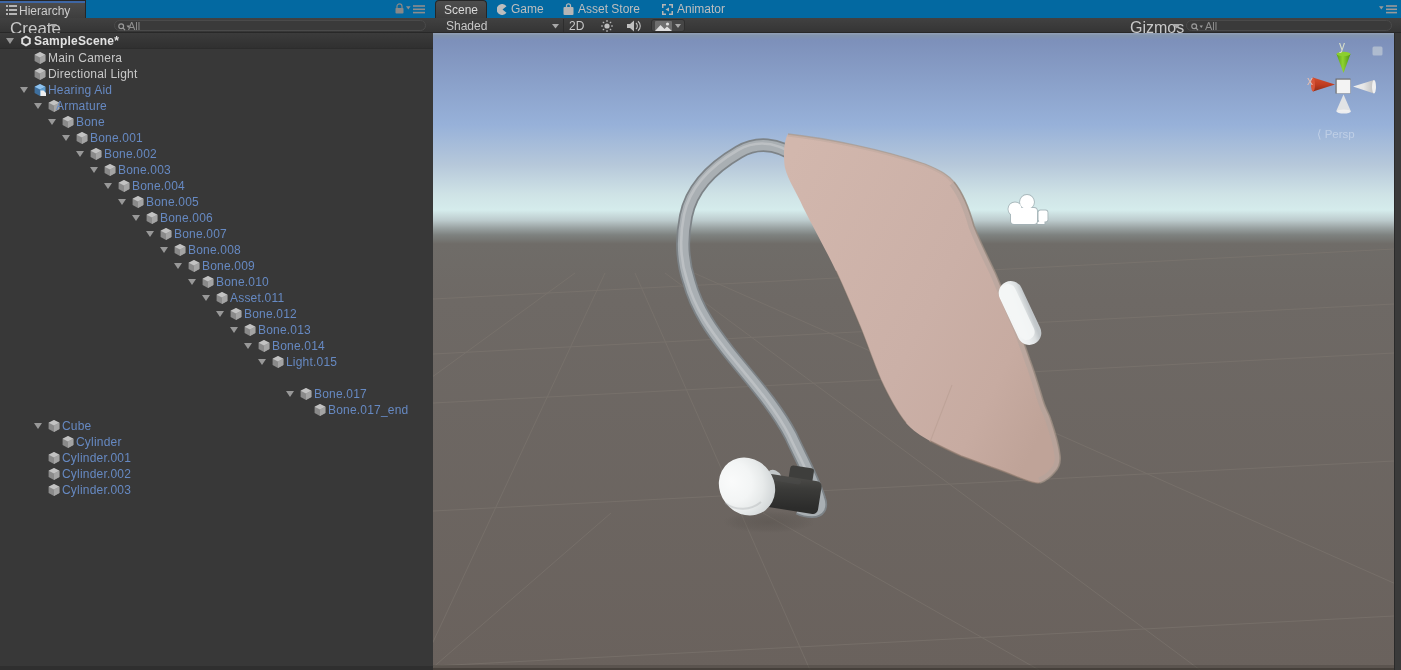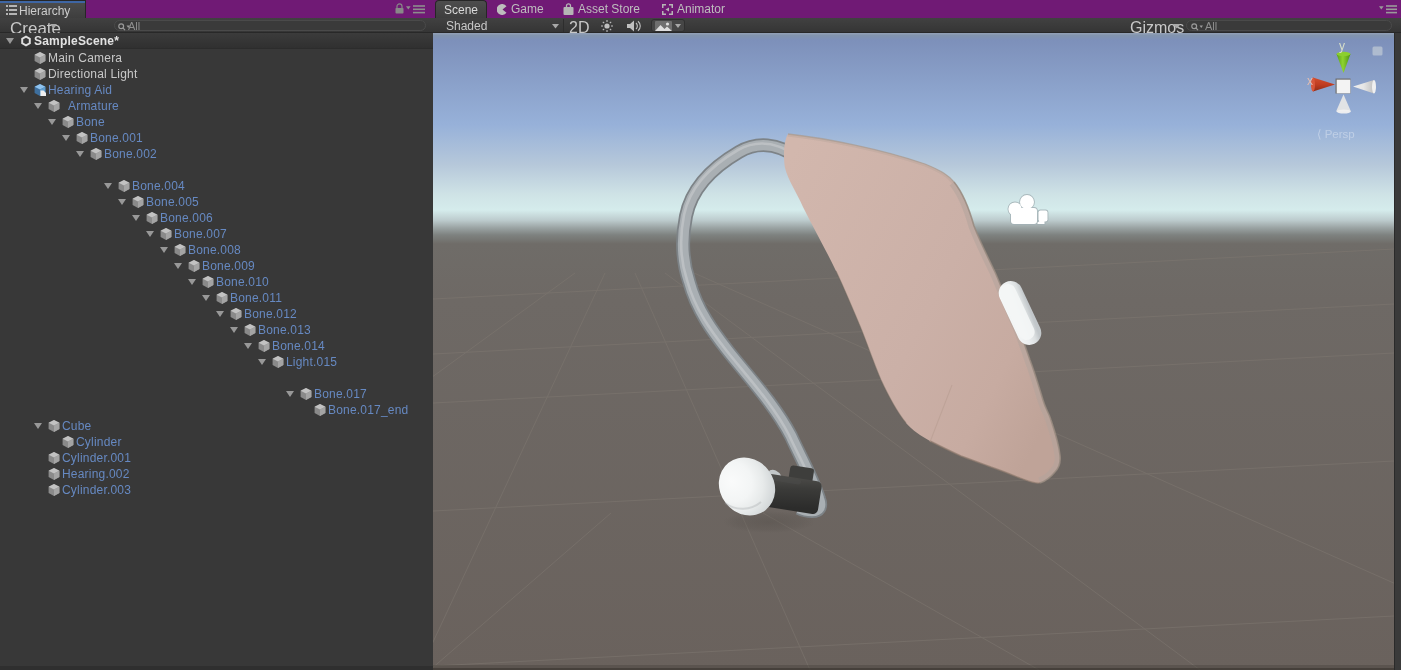--- a/index.html
+++ b/index.html
@@ -1,17 +1,17 @@
 <!DOCTYPE html>
 <html><head><meta charset="utf-8"><style>
 *{margin:0;padding:0;box-sizing:border-box}
 body{width:1401px;height:670px;overflow:hidden;font-family:"Liberation Sans",sans-serif;background:#383838;position:relative}
 #hier{position:absolute;left:0;top:0;width:433px;height:670px;background:#383838}
 #scene{position:absolute;left:433px;top:0;width:968px;height:670px;background:#2a2a2a}
-.tabbar{position:absolute;left:0;top:0;width:100%;height:31px;background:#701a75;border-bottom:1px solid #242424}
+.tabbar{position:absolute;left:0;top:0;width:100%;height:31px;background:#0369a1;border-bottom:1px solid #242424}
 .tab{position:absolute;top:0;height:18px;background:linear-gradient(#4d4d4d,#3e3e3e);border-radius:4px 4px 0 0;border:1px solid #262626;border-bottom:none;color:#dadada;font-size:12px;line-height:17px;text-align:center}
 .tabtxt{position:absolute;top:2px;font-size:12px;color:#bebebe;line-height:14px}
 .toolbar{position:absolute;left:0;top:18px;width:100%;height:15px;background:linear-gradient(#414141,#353535);border-bottom:1px solid #282828}
 .search{position:absolute;top:2px;height:11px;background:#3a3a3a;border:1px solid #4a4a4a;border-radius:6px}
 #scenehdr{position:absolute;left:0;top:33px;width:517px;height:16px;background:linear-gradient(#3b3b3b,#303030);border-bottom:1px solid #2c2c2c}
 .row{position:absolute;left:0;width:408px;height:16px}
 .tri{position:absolute;top:5px}
 .ci{position:absolute;top:2px}
 .lb{position:absolute;top:2px;font-size:12px;line-height:13px;white-space:pre;letter-spacing:0.2px}
 .gray{color:#c9c9c9}
@@ -127,21 +127,21 @@
       </svg>
       <span class="lb blue" style="left:48px">Hearing Aid</span>
     </div>
 <div class="row" style="top:98px">
       <svg class="tri" style="left:34px" width="8" height="7" viewBox="0 0 8 7">
         <use href="#tri"></use>
       </svg>
       <svg class="ci" style="left:48px" width="12" height="12" viewBox="0 0 12 12">
         <use href="#cube"></use>
       </svg>
-      <span class="lb blue" style="left:68px">Armature</span>
+      <span class="lb blue" style="left:56px">Armature</span>
     </div>
 <div class="row" style="top:114px">
       <svg class="tri" style="left:48px" width="8" height="7" viewBox="0 0 8 7">
         <use href="#tri"></use>
       </svg>
       <svg class="ci" style="left:62px" width="12" height="12" viewBox="0 0 12 12">
         <use href="#cube"></use>
       </svg>
       <span class="lb blue" style="left:76px">Bone</span>
     </div>
@@ -156,20 +156,29 @@
     </div>
 <div class="row" style="top:146px">
       <svg class="tri" style="left:76px" width="8" height="7" viewBox="0 0 8 7">
         <use href="#tri"></use>
       </svg>
       <svg class="ci" style="left:90px" width="12" height="12" viewBox="0 0 12 12">
         <use href="#cube"></use>
       </svg>
       <span class="lb blue" style="left:104px">Bone.002</span>
     </div>
+<div class="row" style="top:162px">
+      <svg class="tri" style="left:90px" width="8" height="7" viewBox="0 0 8 7">
+        <use href="#tri"></use>
+      </svg>
+      <svg class="ci" style="left:104px" width="12" height="12" viewBox="0 0 12 12">
+        <use href="#cube"></use>
+      </svg>
+      <span class="lb blue" style="left:118px">Bone.003</span>
+    </div>
 <div class="row" style="top:178px">
       <svg class="tri" style="left:104px" width="8" height="7" viewBox="0 0 8 7">
         <use href="#tri"></use>
       </svg>
       <svg class="ci" style="left:118px" width="12" height="12" viewBox="0 0 12 12">
         <use href="#cube"></use>
       </svg>
       <span class="lb blue" style="left:132px">Bone.004</span>
     </div>
 <div class="row" style="top:194px">
@@ -226,21 +235,21 @@
       </svg>
       <span class="lb blue" style="left:216px">Bone.010</span>
     </div>
 <div class="row" style="top:290px">
       <svg class="tri" style="left:202px" width="8" height="7" viewBox="0 0 8 7">
         <use href="#tri"></use>
       </svg>
       <svg class="ci" style="left:216px" width="12" height="12" viewBox="0 0 12 12">
         <use href="#cube"></use>
       </svg>
-      <span class="lb blue" style="left:230px">Bone.011</span>
+      <span class="lb blue" style="left:230px">Asset.011</span>
     </div>
 <div class="row" style="top:306px">
       <svg class="tri" style="left:216px" width="8" height="7" viewBox="0 0 8 7">
         <use href="#tri"></use>
       </svg>
       <svg class="ci" style="left:230px" width="12" height="12" viewBox="0 0 12 12">
         <use href="#cube"></use>
       </svg>
       <span class="lb blue" style="left:244px">Bone.012</span>
     </div>
@@ -304,21 +313,21 @@
 <div class="row" style="top:450px">
       <svg class="ci" style="left:48px" width="12" height="12" viewBox="0 0 12 12">
         <use href="#cube"></use>
       </svg>
       <span class="lb blue" style="left:62px">Cylinder.001</span>
     </div>
 <div class="row" style="top:466px">
       <svg class="ci" style="left:48px" width="12" height="12" viewBox="0 0 12 12">
         <use href="#cube"></use>
       </svg>
-      <span class="lb blue" style="left:62px">Hearing.002</span>
+      <span class="lb blue" style="left:62px">Cylinder.002</span>
     </div>
 <div class="row" style="top:482px">
       <svg class="ci" style="left:48px" width="12" height="12" viewBox="0 0 12 12">
         <use href="#cube"></use>
       </svg>
       <span class="lb blue" style="left:62px">Cylinder.003</span>
     </div>
   <div style="position:absolute;left:0;top:666px;width:433px;height:4px;background:#2f2f2f"></div>
 </div>
 
@@ -350,21 +359,21 @@
         <rect x="7" y="4.5" width="11" height="1.6" fill="#9a9a9a"></rect>
         <rect x="7" y="7.8" width="11" height="1.6" fill="#9a9a9a"></rect>
       </svg>
   </div>
   <div class="toolbar" style="width:968px">
     <span style="position:absolute;left:13px;top:1px;font-size:12px;color:#c8c8c8">Shaded</span>
     <svg style="position:absolute;left:119px;top:6px" width="8" height="5" viewBox="0 0 8 5">
         <path d="M0 0 L7 0 L3.5 4.5 Z" fill="#a8a8a8"></path>
       </svg>
     <div style="position:absolute;left:130px;top:1px;width:1px;height:13px;background:#2d2d2d"></div>
-    <span style="position:absolute;left:136px;top:1px;font-size:16px;color:#c8c8c8">2D</span>
+    <span style="position:absolute;left:136px;top:1px;font-size:12px;color:#c8c8c8">2D</span>
     <svg style="position:absolute;left:168px;top:2px" width="12" height="12" viewBox="0 0 12 12">
         <circle cx="6" cy="6" r="2.6" fill="#c0c0c0"></circle>
         <g stroke="#c0c0c0" stroke-width="1.1">
           <line x1="6" y1="0" x2="6" y2="2"></line>
           <line x1="6" y1="10" x2="6" y2="12"></line>
           <line x1="0" y1="6" x2="2" y2="6"></line>
           <line x1="10" y1="6" x2="12" y2="6"></line>
           <line x1="1.8" y1="1.8" x2="3.2" y2="3.2"></line>
           <line x1="8.8" y1="8.8" x2="10.2" y2="10.2"></line>
           <line x1="1.8" y1="10.2" x2="3.2" y2="8.8"></line>

